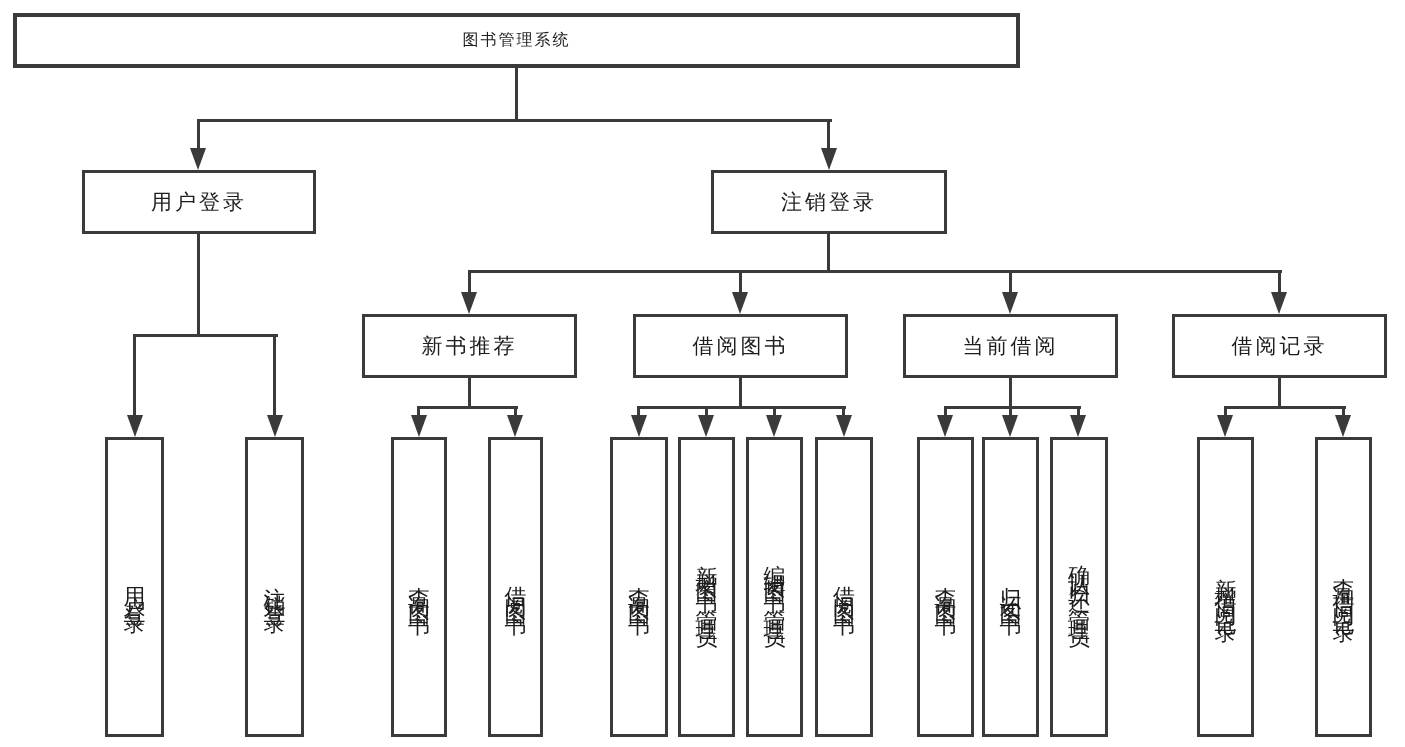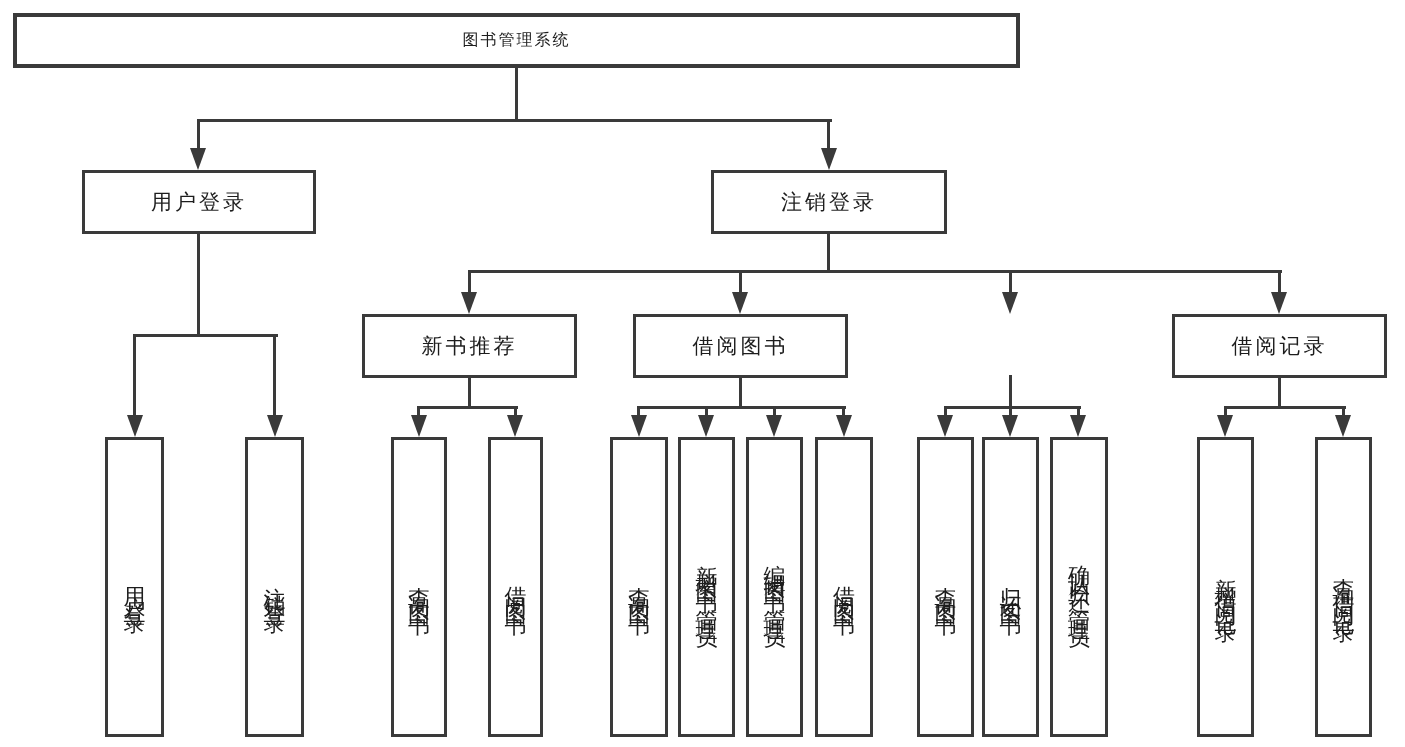--- a/index.html
+++ b/index.html
@@ -74,20 +74,23 @@
   <div class="line" style="left:1009px;top:270px;width:3px;height:27px"></div>
   <div class="arrow" style="left:1002px;top:292px"></div>
   <div class="line" style="left:1278px;top:270px;width:3px;height:27px"></div>
   <div class="arrow" style="left:1271px;top:292px"></div>
 
   <div class="hnode" style="left:362px;top:314px;width:215px;height:64px">
     <span>新书推荐</span>
   </div>
   <div class="hnode" style="left:633px;top:314px;width:215px;height:64px">
     <span>借阅图书</span>
+  </div>
+  <div class="hnode" style="left:903px;top:314px;width:215px;height:64px">
+    <span>当前借阅</span>
   </div>
   <div class="hnode" style="left:1172px;top:314px;width:215px;height:64px">
     <span>借阅记录</span>
   </div>
 
   <div class="line" style="left:468px;top:375px;width:3px;height:34px"></div>
   <div class="line" style="left:417px;top:406px;width:101px;height:3px"></div>
   <div class="line" style="left:417px;top:406px;width:3px;height:12px"></div>
   <div class="arrow" style="left:411px;top:415px"></div>
   <div class="line" style="left:514px;top:406px;width:3px;height:12px"></div>

